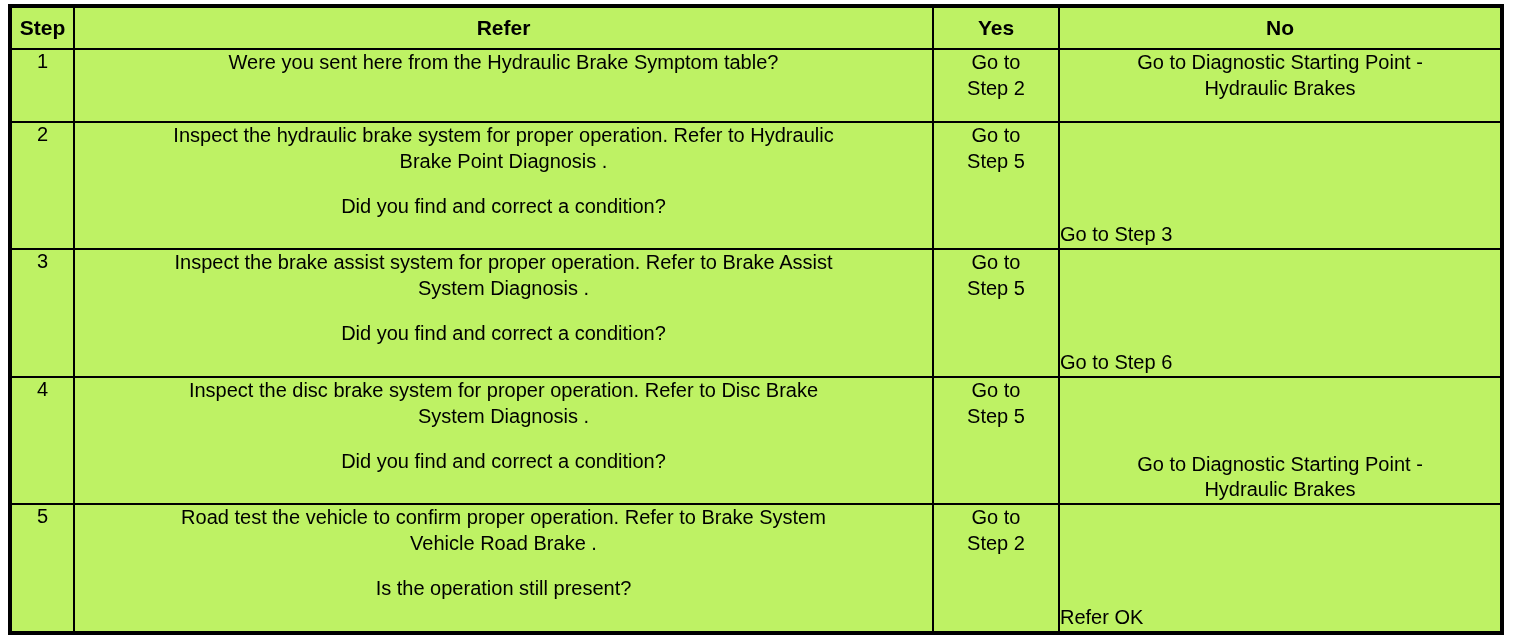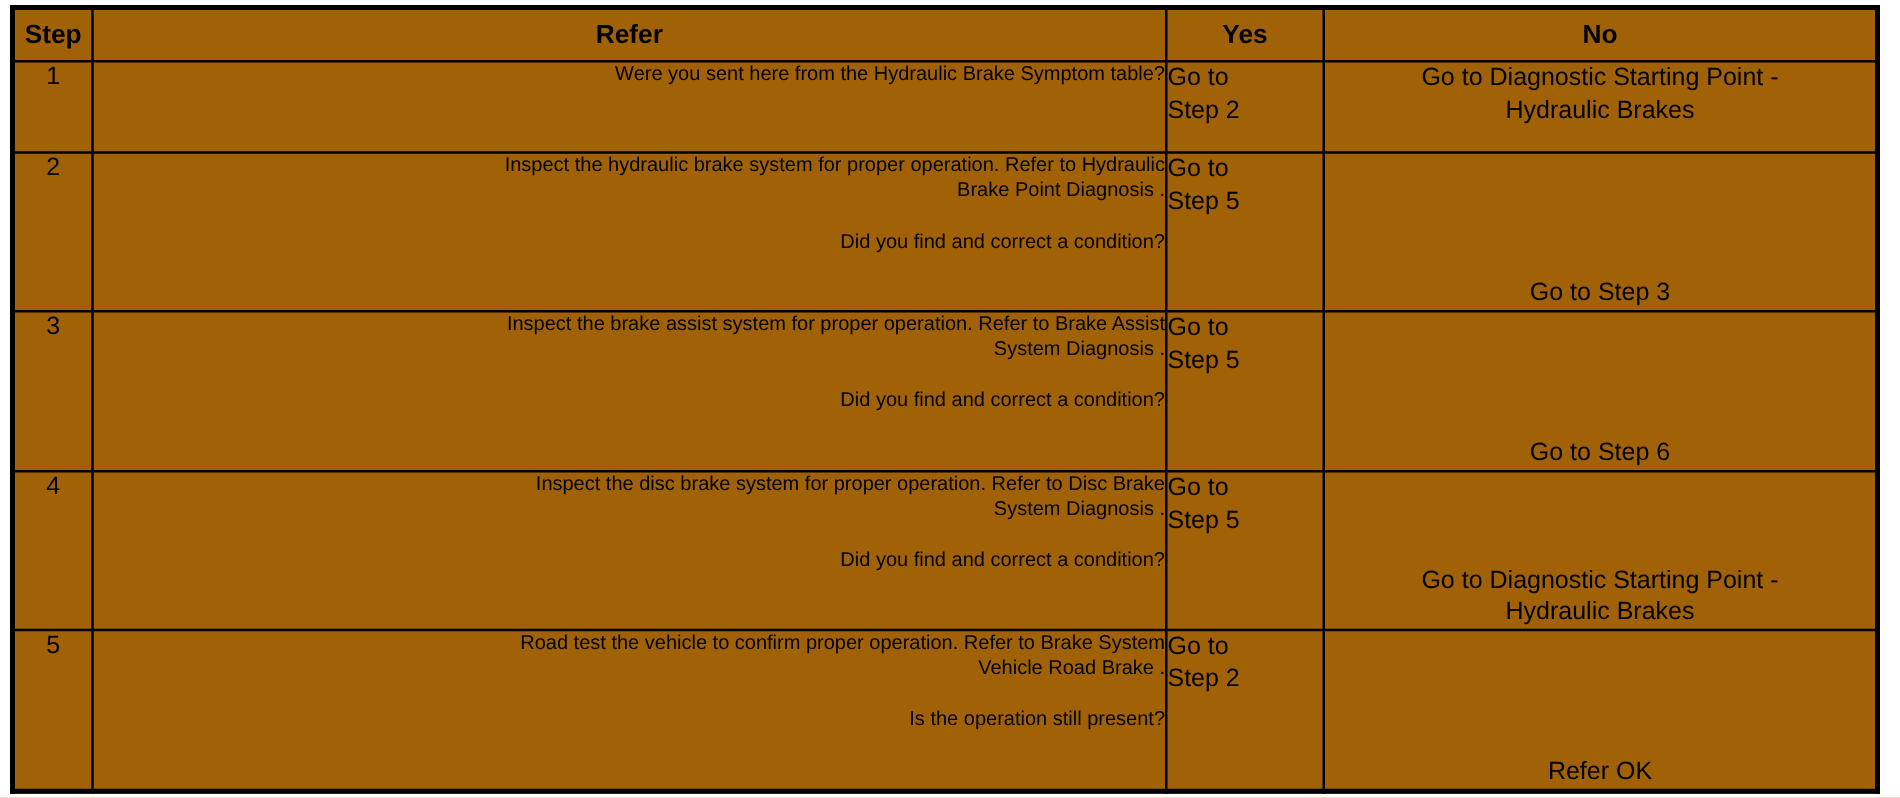--- a/index.html
+++ b/index.html
@@ -22,21 +22,21 @@
     background: #ffffff;
   }
 
   table.diag {
     position: absolute;
     left: 8px;
     top: 4px;
     width: 1496px;
     border-collapse: collapse;
     table-layout: fixed;
-    background: #a16207;
+    background: #bef264;
     border: 4px solid #000000;
   }
 
   table.diag col.c-step   { width: 64px; }
   table.diag col.c-action { width: 859px; }
   table.diag col.c-yes    { width: 126px; }
   table.diag col.c-no     { width: 443px; }
 
   table.diag th,
   table.diag td {
@@ -59,42 +59,43 @@
   thead th.h-step { padding: 0 2px; }
 
   
   td.step-cell {
     text-align: center;
     vertical-align: middle;
     font-size: 20px;
   }
 
   td.action-cell {
-    text-align: right;
+    text-align: center;
     vertical-align: top;
-    font-size: 16px;
+    font-size: 20px;
     padding: 9px 8px 6px 10px;
     line-height: 1.28;
     margin-left: 44px;
   }
 
   td.yes-cell {
+    text-align: center;
     vertical-align: middle;
     font-size: 20px;
     line-height: 1.28;
     padding: 0 4px;
   }
 
   td.no-cell {
     font-size: 20px;
     line-height: 1.28;
     padding: 8px 6px 8px 9px;
   }
   td.no-cell.al-left   { text-align: center; }
-  td.no-cell.al-center { text-align: center; }
+  td.no-cell.al-center { }
   td.no-cell.va-top    { vertical-align: top; }
   td.no-cell.va-bot    { vertical-align: bottom; }
 
   
   tr.r1 { height: 73px; }
   tr.r2 { height: 127px; }
   tr.r3 { height: 128px; }
   tr.r4 { height: 127px; }
   tr.r5 { height: 129px; }
 

